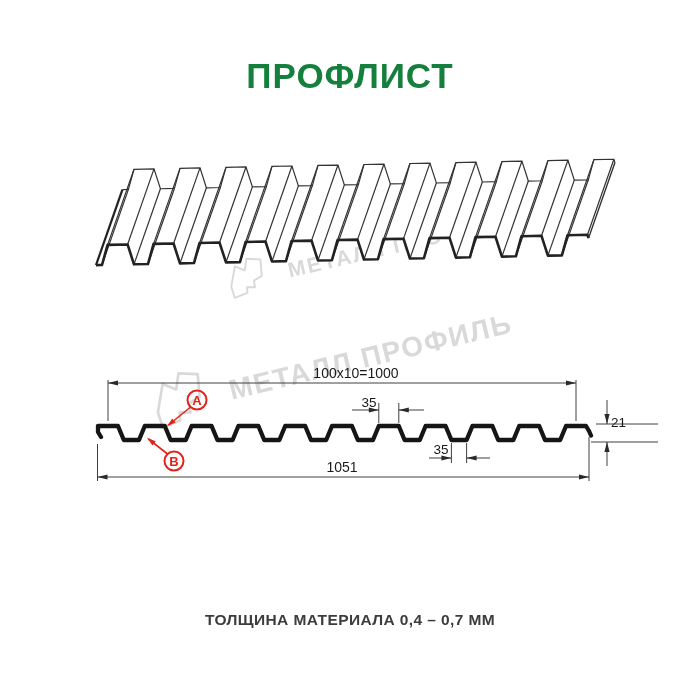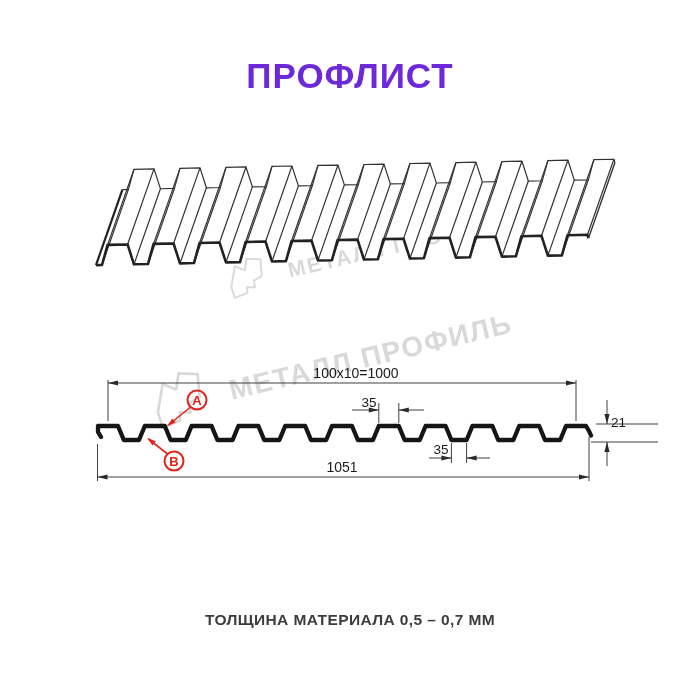--- a/index.html
+++ b/index.html
@@ -2,21 +2,21 @@
 <html><head>
 <meta charset="utf-8">
 <style>
   html,body{margin:0;padding:0;background:#fff;}
   .canvas{
     position:relative;width:700px;height:700px;background:#ffffff;overflow:hidden;
     font-family:"Liberation Sans","DejaVu Sans",sans-serif;
   }
   .page-title{
     position:absolute;left:0;top:56px;width:700px;text-align:center;
-    font-size:35px;font-weight:800;letter-spacing:1px;color:#6d28d9;
+    font-size:35px;font-weight:800;letter-spacing:1px;color:#15803d;
   }
   .page-subtitle{
     position:absolute;left:0;top:99px;width:700px;text-align:center;
     font-size:16px;font-weight:700;letter-spacing:.5px;color:#2d2d2d;
   }
   .footer-note{
     position:absolute;left:0;top:611px;width:700px;text-align:center;
     font-size:15.5px;font-weight:600;letter-spacing:.4px;color:#3c3c3c;
   }
   .wm{
@@ -149,14 +149,14 @@
       <text class="dim big mid" x="356" y="378">100x10=1000</text>
       <text class="dim mid" x="369" y="407">35</text>
       <text class="dim mid" x="441" y="454">35</text>
       <text class="dim" x="611" y="427">21</text>
       <text class="dim big mid" x="342" y="472">1051</text>
       <text class="redlabel" x="197" y="404.5" fill="#e2231a">A</text>
       <text class="redlabel" x="174" y="465.5" fill="#e2231a">B</text>
     </g>
   </svg>
 
-  <div class="footer-note">ТОЛЩИНА МАТЕРИАЛА 0,5 – 0,7 ММ</div>
+  <div class="footer-note">ТОЛЩИНА МАТЕРИАЛА 0,4 – 0,7 ММ</div>
 </div>
 
 </body></html>

